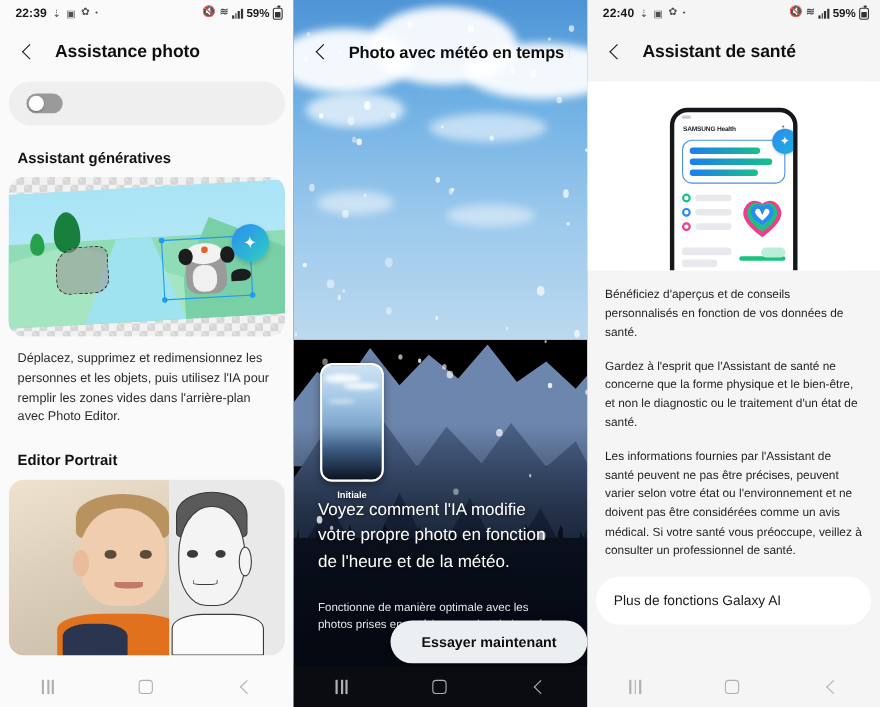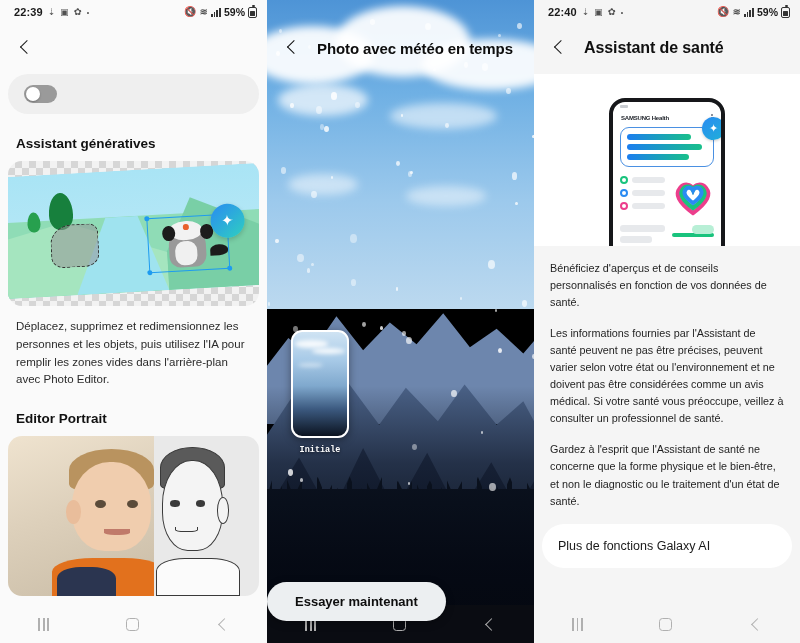--- a/index.html
+++ b/index.html
@@ -165,28 +165,28 @@
   .p2 .chev-back:before { border-color:#0d0d0d; }
   .p2 .statusbar { opacity:0; }
   .thumb-wrap { position:absolute; left:24px; top:330px; z-index:3; text-align:center; }
   .thumb { width:58px; height:108px; border-radius:11px; border:2px solid #fff;
     overflow:hidden; position:relative;
     background:linear-gradient(#cfe3f3 0%,#a9cbe8 26%,#7fa8cd 52%,#3c5a80 74%,#0b1320 100%);
     box-shadow:0 2px 8px rgba(0,0,0,.4); }
   .thumb .tcloud { position:absolute; background:rgba(255,255,255,.85); border-radius:50%;
     filter:blur(2px); }
   .thumb-label { margin-top:7px; font-size:8.5px; color:#fff; font-weight:700;
-    text-shadow:0 1px 3px rgba(0,0,0,.6);font-family:Liberation Mono, monospace; }
+    text-shadow:0 1px 3px rgba(0,0,0,.6); }
   .p2-copy { position:absolute; left:22px; right:22px; top:452px; z-index:3; }
   .p2-head { font-size:15.5px; line-height:1.5; color:#fff; font-weight:400;
     text-shadow:0 1px 4px rgba(0,0,0,.45); }
   .p2-sub { margin-top:22px; font-size:10.5px; line-height:1.55; color:#e3e6ea;
     text-shadow:0 1px 3px rgba(0,0,0,.5); }
-  .cta-wrap { position:absolute; left:0; right:0; bottom:22px; display:flex;
-    justify-content:flex-start; z-index:3; }
+  .cta-wrap { position:absolute; left:0; right:0; bottom:40px; display:flex;
+    justify-content:flex-end; z-index:3; }
   .cta { background:#eceff1; color:#0e0e0e; font-size:13px; font-weight:700;
     border:none; border-radius:22px; padding:12px 28px; cursor:pointer;
     box-shadow:0 2px 8px rgba(0,0,0,.3); }
 
   
   .hero-card { margin:0 0 0 0; background:#fff; border-radius:0 0 0 0;
     height:172px; position:relative; overflow:hidden; }
   .hero-inner { position:absolute; left:14px; right:14px; top:0; bottom:0;
     background:#fff; border-radius:0 0 16px 16px; overflow:hidden; }
   .phone-ill { position:absolute; left:50%; transform:translateX(-50%); top:24px;
@@ -276,20 +276,21 @@
             <i></i>
             <i></i>
           </span>
         <span class="pct">59%</span>
         <span class="batt"></span>
       </div>
     </div>
 
     <div class="appbar">
       <div class="chev-back"></div>
+      <div class="appbar-title">Assistance photo</div>
     </div>
 
     <div class="toggle-card">
       <div class="switch">
         <div class="knob"></div>
       </div>
     </div>
 
     <div class="sec-title">Assistant génératives</div>
 
@@ -452,20 +453,24 @@
 
     <div class="thumb-wrap">
       <div class="thumb">
         <div class="tcloud" style="left:4%;top:8%;width:60%;height:7%;"></div>
         <div class="tcloud" style="left:36%;top:15%;width:60%;height:6%;"></div>
         <div class="tcloud" style="left:10%;top:30%;width:45%;height:4%;opacity:.6;"></div>
       </div>
       <div class="thumb-label">Initiale</div>
     </div>
 
+    <div class="p2-copy">
+      <div class="p2-head">Voyez comment l'IA modifie votre propre photo en fonction de l'heure et de la météo.</div>
+      <div class="p2-sub">Fonctionne de manière optimale avec les photos prises en extérieur pendant la journée.</div>
+    </div>
 
     <div class="cta-wrap">
       <button class="cta">Essayer maintenant</button>
     </div>
 
     <div class="navbar">
       <div class="navbtn">
         <div class="nav-recent">
             <i></i>
             <i></i>
@@ -565,22 +570,22 @@
               <div class="pill"></div>
               <div class="bar"></div>
             </div>
           </div>
         </div>
       </div>
     </div>
 
     <div class="body-text">
       <div class="para">Bénéficiez d'aperçus et de conseils personnalisés en fonction de vos données de santé.</div>
+      <div class="para">Gardez à l'esprit que l'Assistant de santé ne concerne que la forme physique et le bien-être, et non le diagnostic ou le traitement d'un état de santé.</div>
       <div class="para">Les informations fournies par l'Assistant de santé peuvent ne pas être précises, peuvent varier selon votre état ou l'environnement et ne doivent pas être considérées comme un avis médical. Si votre santé vous préoccupe, veillez à consulter un professionnel de santé.</div>
-      <div class="para">Gardez à l'esprit que l'Assistant de santé ne concerne que la forme physique et le bien-être, et non le diagnostic ou le traitement d'un état de santé.</div>
     </div>
 
     <div class="list-card">
       <div class="list-card-label">Plus de fonctions Galaxy AI</div>
     </div>
 
     <div class="navbar">
       <div class="navbtn">
         <div class="nav-recent">
             <i></i>

